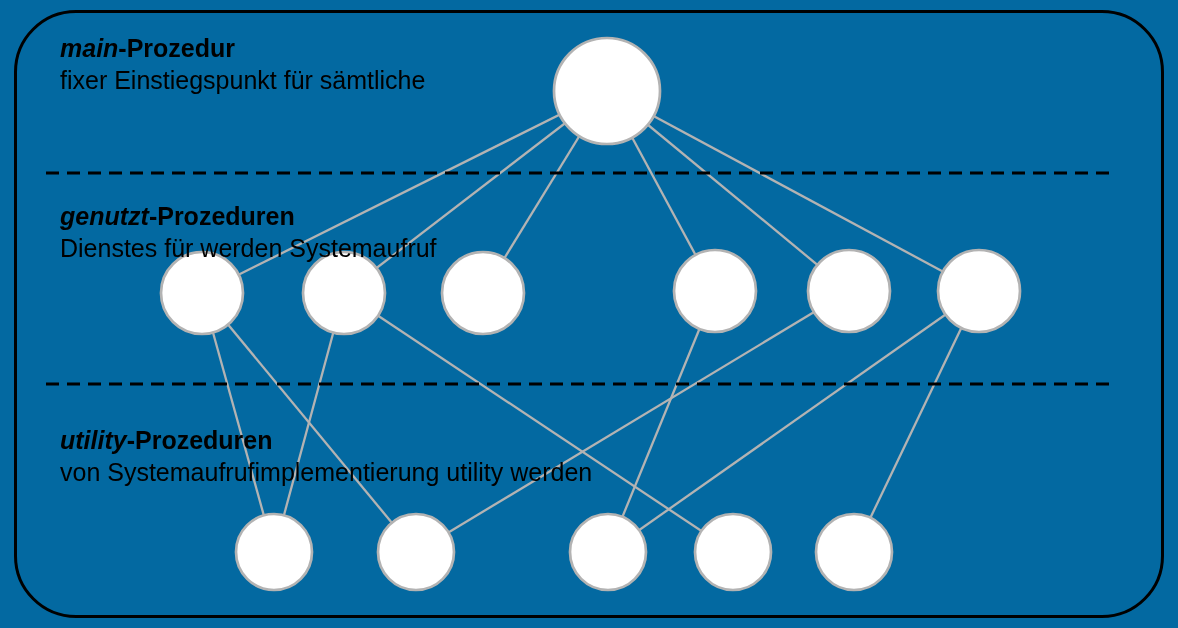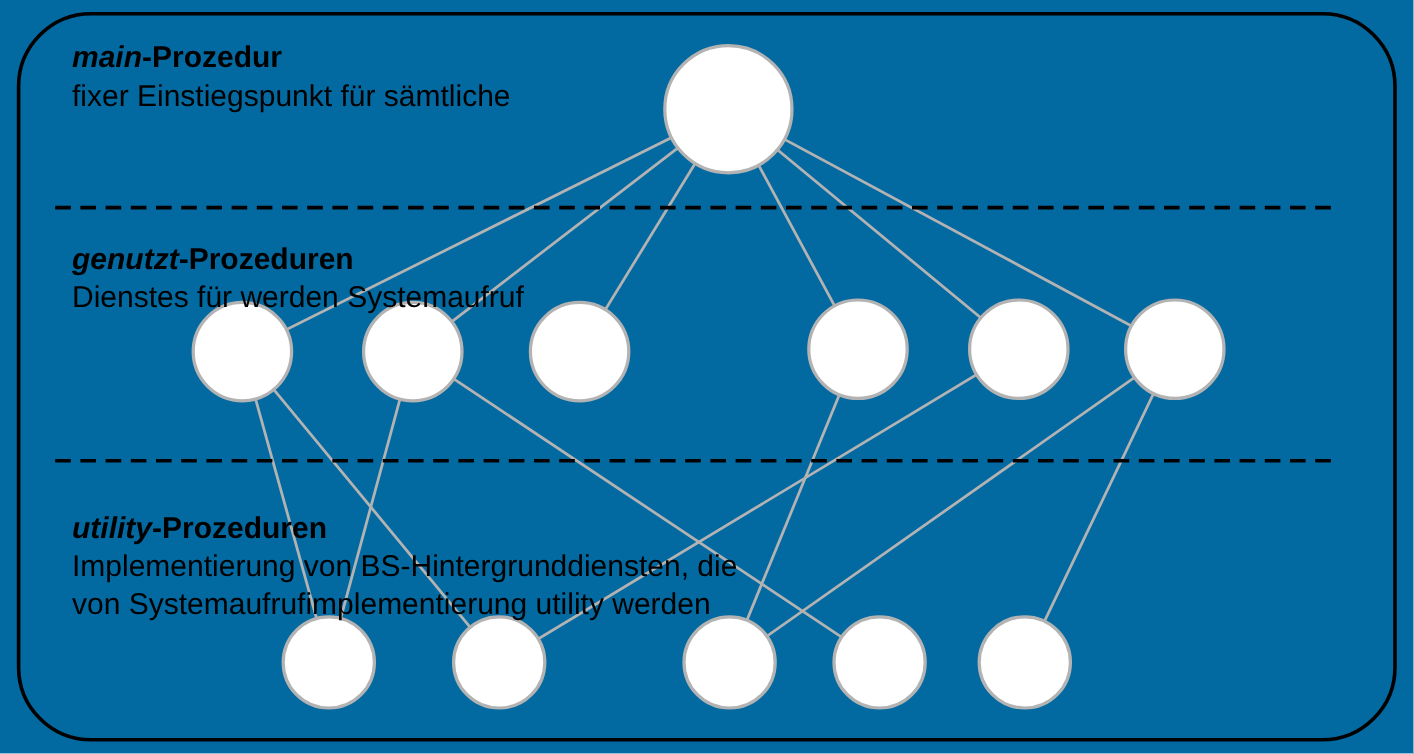--- a/index.html
+++ b/index.html
@@ -99,17 +99,16 @@
     <div class="bodyline">fixer Einstiegspunkt für sämtliche</div>
   </div>
 
   <div class="section sec-handler">
     <div class="heading"><span class="ital">genutzt</span><span>-Prozeduren</span></div>
     <div class="bodyline">Dienstes für werden Systemaufruf</div>
   </div>
 
   <div class="section sec-utility">
     <div class="heading"><span class="ital">utility</span><span>-Prozeduren</span></div>
-    <div class="bodyline">Implementierung von BS-Hintergrunddiensten, die</div>
     <div class="bodyline">von Systemaufrufimplementierung utility werden</div>
   </div>
 
 </div>
 
 </body></html>

